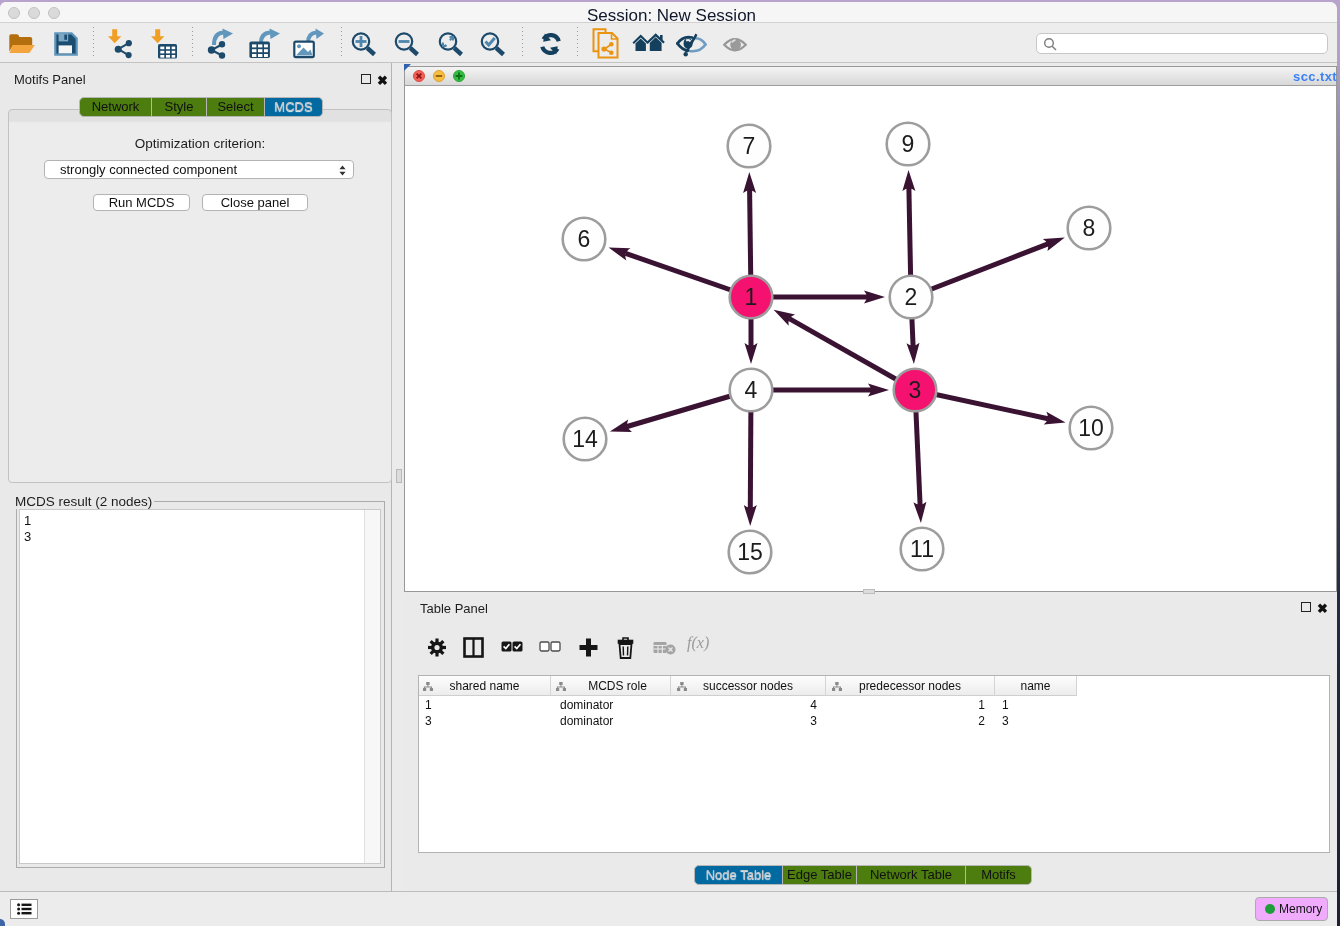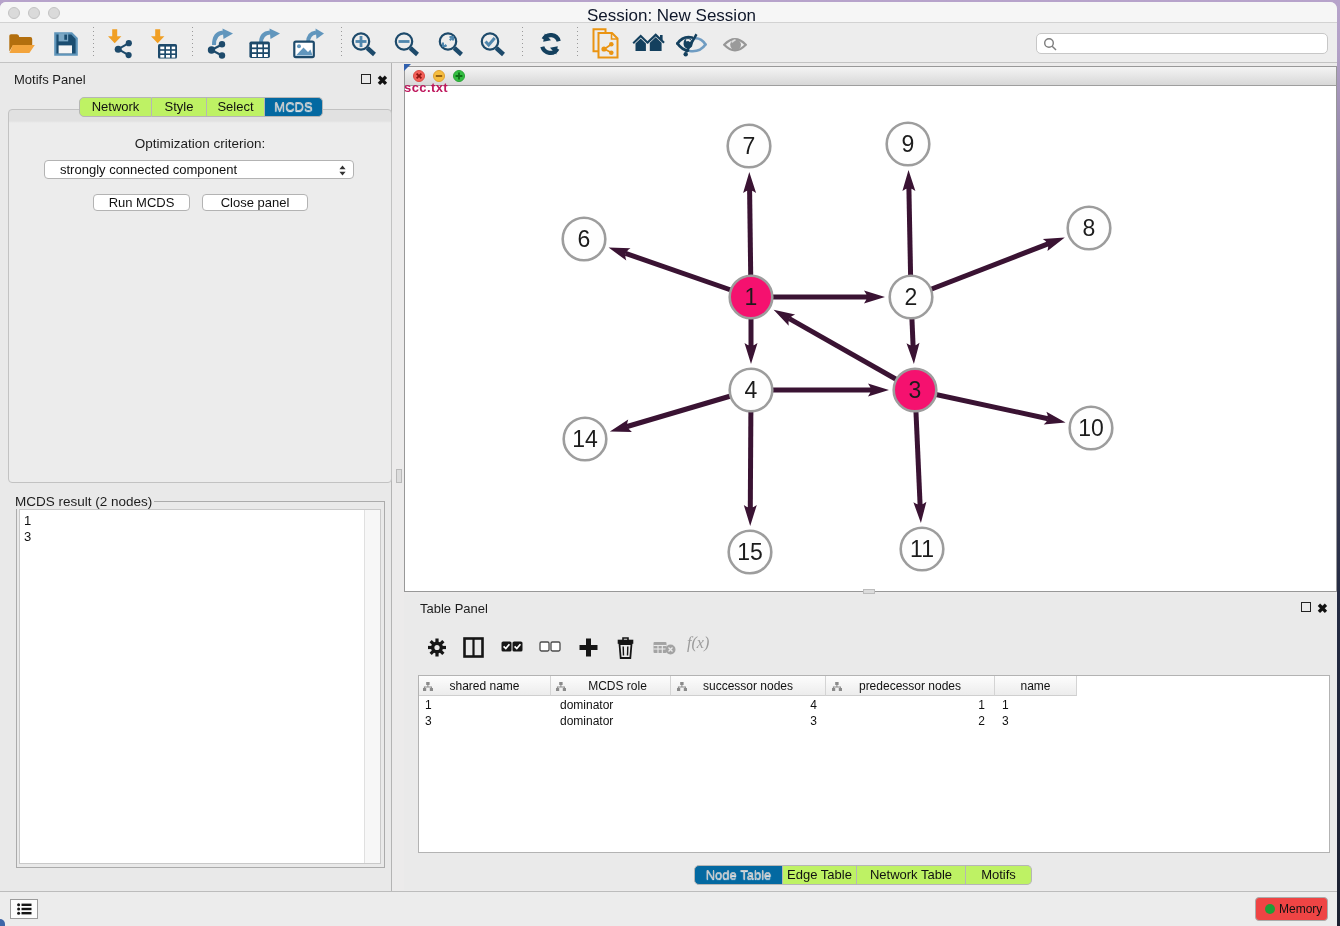--- a/index.html
+++ b/index.html
@@ -43,21 +43,21 @@
     background:#fff; border:1px solid #c7c7c7; border-radius:5px;
   }
   
   #cpanel { left:0; top:63px; width:392px; height:828px; background:#e9e9e9;
             border-right:1px solid #b4b4b4; }
   .paneltitle { font-size:13px; color:#1d1d1d; }
   .winbtn-sq { position:absolute; width:10px; height:10px; border:1.5px solid #222; }
   .winbtn-x { position:absolute; font-size:13px; font-weight:bold; color:#111; line-height:13px;}
   .seg { position:absolute; display:flex; height:20px; z-index:5; }
   .seg > div {
-    background:#bef264; border:1px solid #b6b6b6; border-left:none;
+    background:#4d7c0f; border:1px solid #b6b6b6; border-left:none;
     font-size:13px; color:#111; text-align:center; line-height:18px;
   }
   .seg > div:first-child { border-left:1px solid #b6b6b6; border-radius:5px 0 0 5px; }
   .seg > div:last-child { border-radius:0 5px 5px 0; }
   .seg > div.sel { background:#0369a1; color:#c6c6c6;
                    text-shadow:0 1px 1px #fff; }
   #cp-content {
     left:8px; top:109px; width:384px; height:374px;
     background:linear-gradient(#e1e1e1 0px, #e1e1e1 11px, #ececec 13px);
     border:1px solid #c2c2c2; border-radius:4px;
@@ -82,36 +82,36 @@
   #cp-scroll { left:364px; top:510px; width:16px; height:353px; background:#f7f7f7;
                border-left:1px solid #e0e0e0; }
   
   #netwin { left:404px; top:66px; width:933px; height:526px;
             background:#fff; border:1px solid #989898; }
   #nettitle { left:404px; top:66px; width:933px; height:20px;
               background:linear-gradient(#f4f4f4,#d8d8d8);
               border:1px solid #989898; border-bottom:1px solid #9e9e9e; }
   .mactl { position:absolute; width:12px; height:12px; border-radius:50%; top:70px; }
   .mactl svg { display:block; }
-  #nettitletext { left:404px; top:69px; width:933px; text-align:left;
-                  font-size:13px; font-weight:bold; color:#be185d; letter-spacing:0.4px;margin-top:11px; }
+  #nettitletext { left:404px; top:69px; width:933px; text-align:right;
+                  font-size:13px; font-weight:bold; color:#3b82f6; letter-spacing:0.4px; }
   
   #tpanel { left:404px; top:594px; width:933px; height:296px; background:#eaeaea; }
   #ttable { left:418px; top:675px; width:912px; height:178px; background:#fff;
             border:1px solid #b3b3b3; }
   .thead { position:absolute; height:20px; background:linear-gradient(#fdfdfd,#ececec);
            border-right:1px solid #d4d4d4; border-bottom:1px solid #cfcfcf;
            font-size:12px; color:#111; text-align:center; line-height:20px; }
   .tcell { position:absolute; font-size:12px; color:#111; height:16px; line-height:16px; }
   
   #statusbar { left:0; top:891px; width:1337px; height:35px; background:#ececec;
                border-top:1px solid #bcbcbc; }
   #listbtn { left:10px; top:899px; width:28px; height:20px; background:#fdfdfd;
              border:1px solid #9c9c9c; }
-  #membtn { left:1255px; top:897px; width:73px; height:24px; background:#ef4444;
+  #membtn { left:1255px; top:897px; width:73px; height:24px; background:#f0abfc;
             border:1px solid #ababab; border-radius:4px; font-size:12px; color:#111; }
 </style>
 </head>
 <body>
 <svg width="0" height="0" style="position:absolute">
   <defs>
     <g id="tree">
       <rect x="3.2" y="0" width="3.4" height="3" fill="#8a8a8a"></rect>
       <path d="M4.9 3 v2 M1.4 5 h7 M1.4 4.6 v1.4 M8.4 4.6 v1.4" stroke="#8a8a8a" stroke-width="1" fill="none"></path>
       <rect x="0" y="6" width="3.2" height="3" fill="#8a8a8a"></rect>

